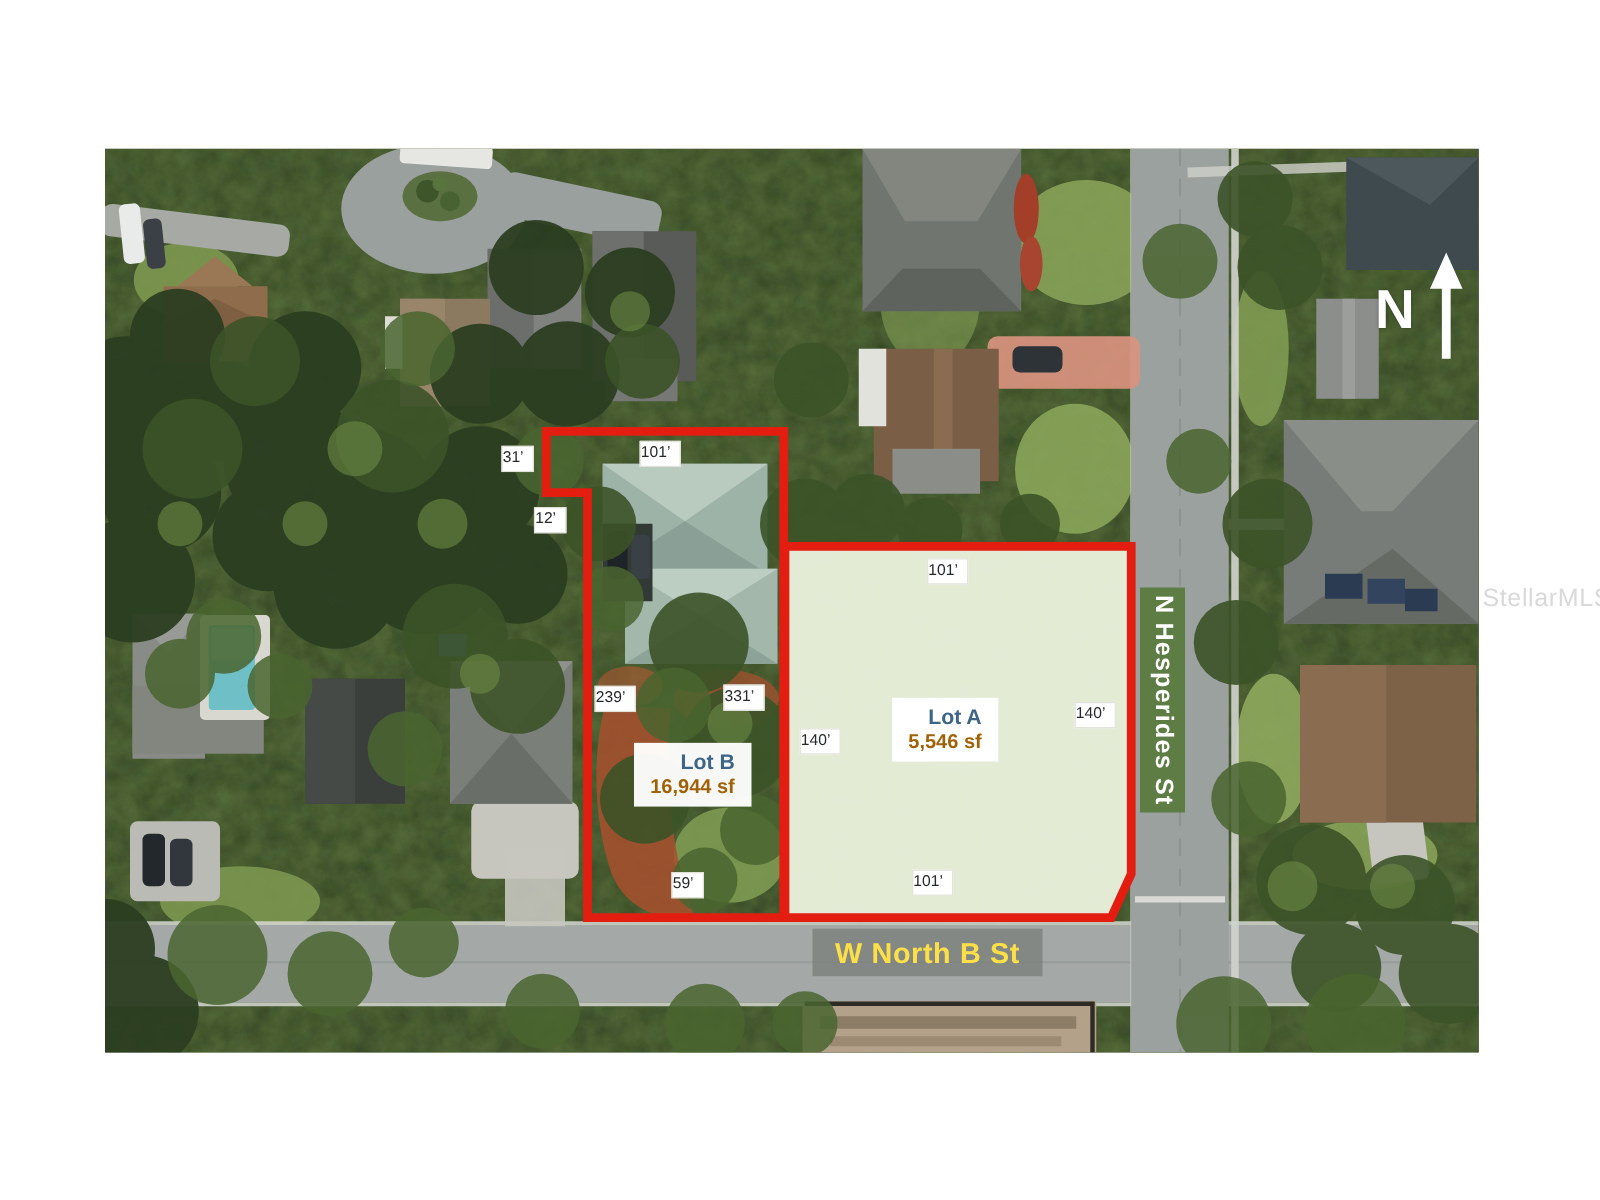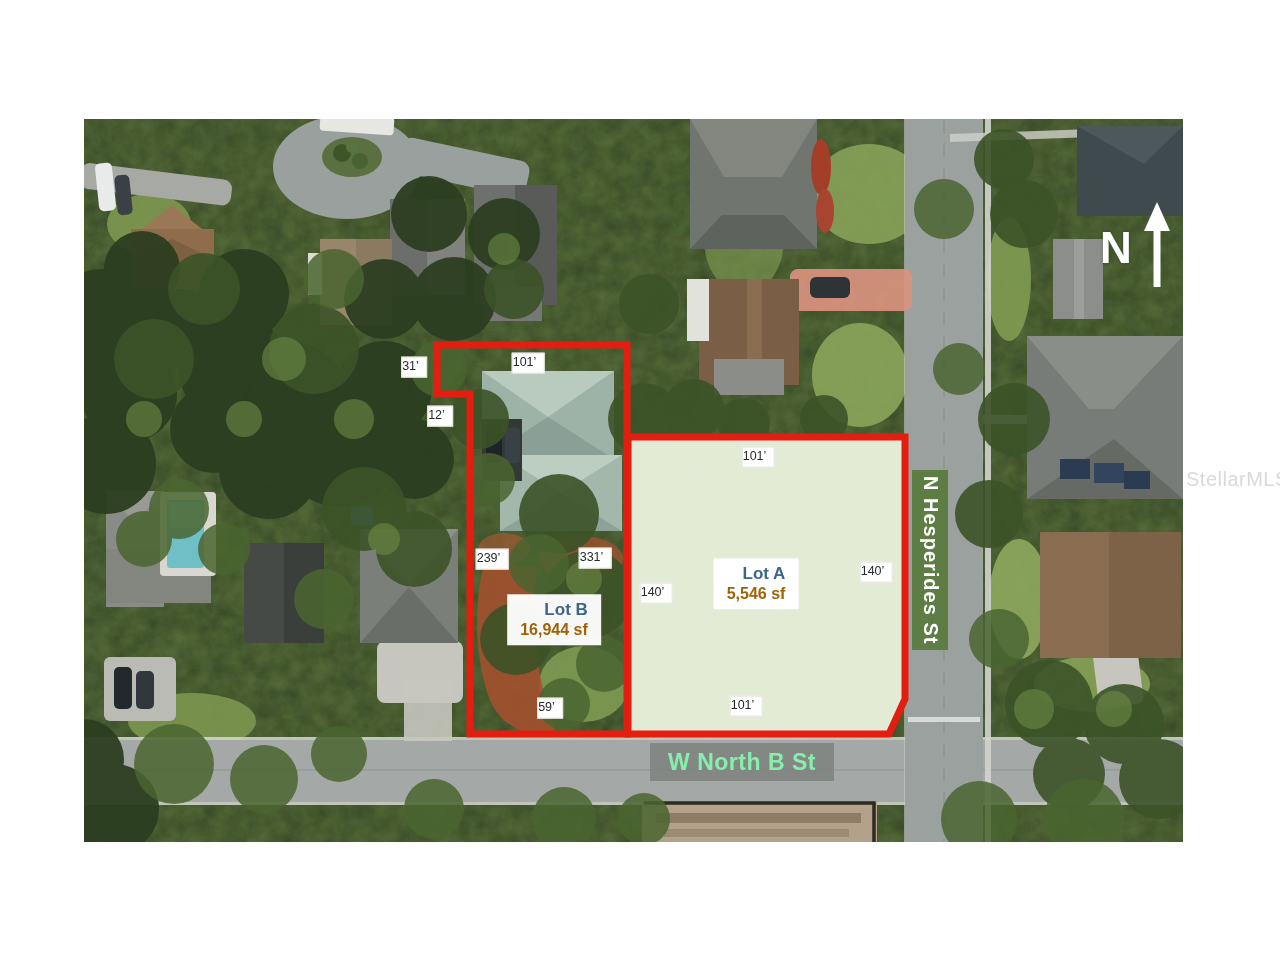--- a/index.html
+++ b/index.html
@@ -7,21 +7,21 @@
   #stage{position:relative;width:1280px;height:960px;background:#ffffff;}
   #photo{position:absolute;left:84px;top:119px;width:1099px;height:723px;overflow:hidden;background:#47592f;}
   #photo svg.layer{position:absolute;left:0;top:0;}
   .dim-label{position:absolute;transform:translate(-50%,-50%);background:#ffffff;border:1px solid #e2e2da;
     padding:2px 7px 3px 0;font-size:12.5px;line-height:1.1;color:#26292c;white-space:nowrap;z-index:40;}
   .lot-label{position:absolute;transform:translate(-50%,-50%);background:rgba(255,255,255,.96);
     text-align:right;padding:5px 13px 6px 13px;z-index:40;}
   .lot-label .lot-name{font-size:17px;font-weight:bold;color:#3c6588;line-height:1.25;}
   .lot-label .lot-area{font-size:16px;font-weight:600;color:#a16207;line-height:1.2;}
   .banner-h{position:absolute;left:566px;top:624px;width:184px;height:38px;z-index:30;
-    background:rgba(125,128,126,.82);color:#86efac;font-size:23px;font-weight:bold;
+    background:rgba(125,128,126,.82);color:#fde047;font-size:23px;font-weight:bold;
     display:flex;align-items:center;justify-content:center;letter-spacing:.5px;}
   .banner-v{position:absolute;left:828px;top:351px;width:36px;height:180px;z-index:30;
     background:#5d7d44;color:#ffffff;font-size:20px;font-weight:bold;
     writing-mode:vertical-rl;display:flex;align-items:center;justify-content:center;letter-spacing:1px;}
   #north{position:absolute;left:1010px;top:70px;width:110px;height:120px;z-index:35;}
   #north .n-letter{position:absolute;left:6px;top:34px;font-size:44px;font-weight:bold;color:#ffffff;
     text-shadow:0 0 3px rgba(0,0,0,.35);}
   #watermark{position:absolute;left:1186px;top:468px;font-size:20px;color:#d9d9d9;z-index:50;
     letter-spacing:.5px;font-weight:500;white-space:nowrap;}
 </style>

